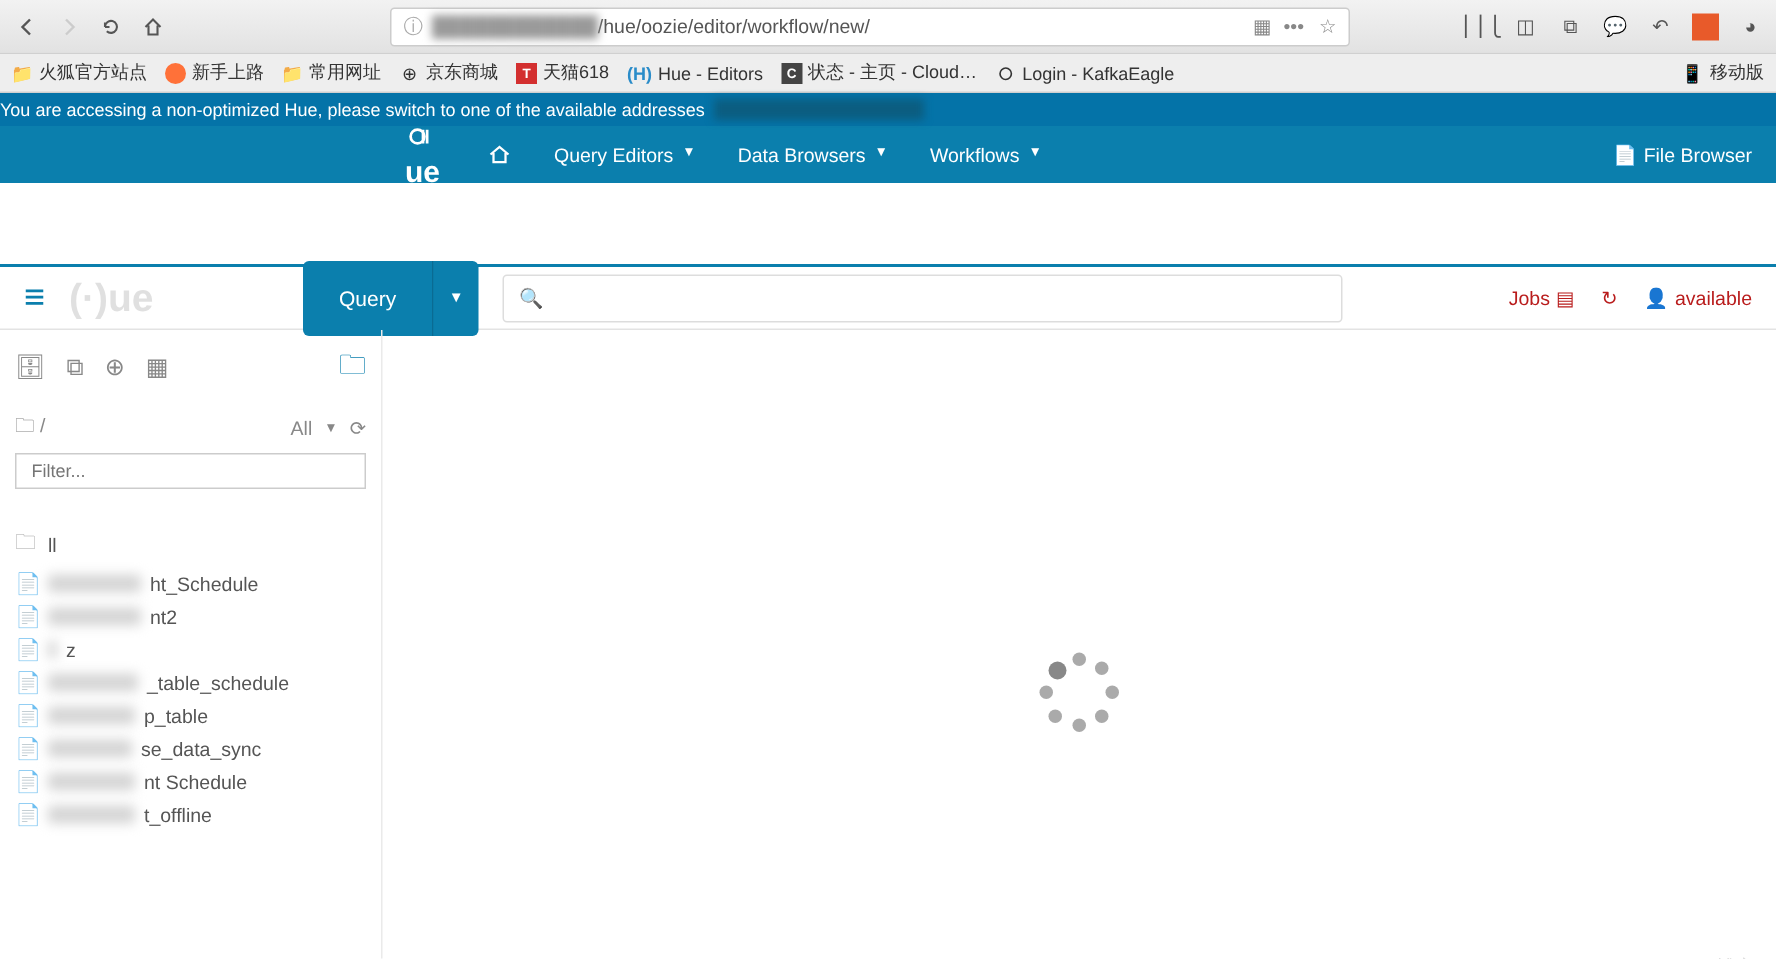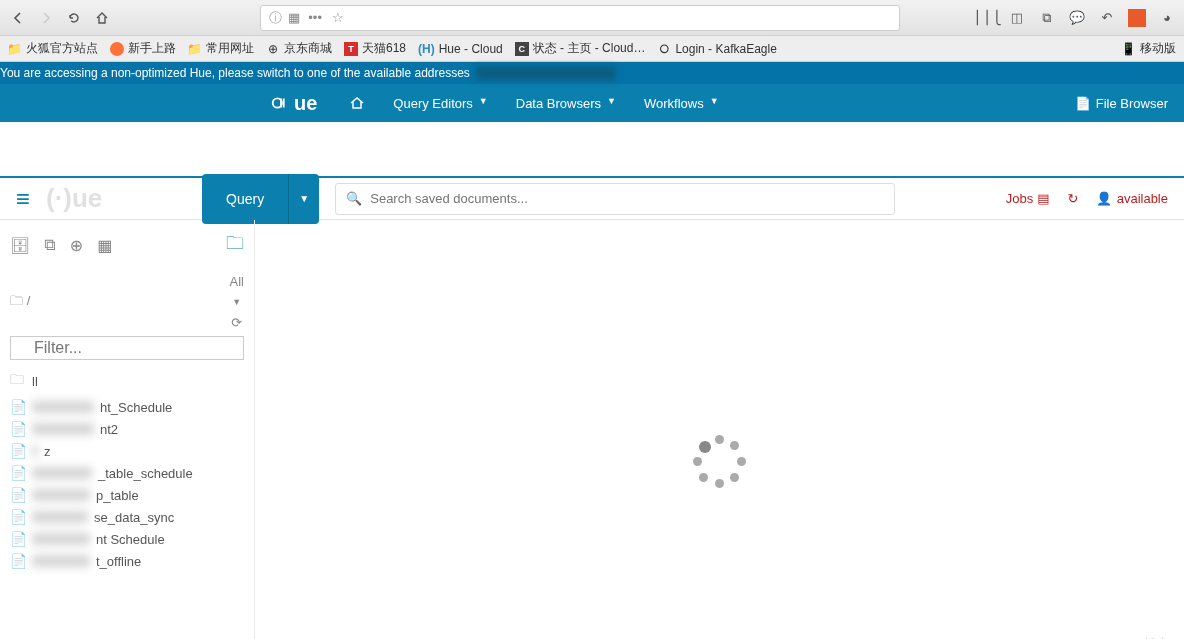--- a/index.html
+++ b/index.html
@@ -27,21 +27,21 @@
     .bm-h { color: #2a8cc9; font-weight: bold; font-size: 12px; }
     .bm-c { background: #444; color: #fff; width: 14px; height: 14px; font-size: 9px; line-height: 14px; text-align: center; font-weight: bold; }
     .bm-right { margin-left: auto; display: flex; align-items: center; gap: 4px; }
     
     
     .notice-bar { height: 22px; background: #0473a8; color: #fff; display: flex; align-items: center; justify-content: flex-start; font-size: 12px; }
     .notice-blur { filter: blur(3px); width: 140px; background: #0b5d80; height: 14px; margin-left: 6px; }
     
     
     .hue-nav { height: 38px; background: #0b7fad; display: flex; align-items: center; padding: 0 16px 0 270px; color: #fff; }
-    .hue-logo { display: flex; align-items: center; gap: 2px; font-weight: bold; margin-right: 18px; }
+    .hue-logo { display: flex; align-items: center; gap: 2px; font-weight: bold; margin-right: 18px; flex-direction: column; }
     .hue-logo svg { fill: #fff; }
     .hue-nav-item { padding: 0 14px; display: flex; align-items: flex-start; gap: 6px; cursor: pointer; font-size: 13px; }
     .hue-nav-item .caret { font-size: 9px; }
     .hue-nav-right { margin-left: auto; display: flex; align-items: center; cursor: pointer; }
     
     
     .main-header { height: 44px; border-top: 2px solid #0b7fad; border-bottom: 1px solid #e3e3e3; margin-top: 54px; display: flex; align-items: center; padding: 0 16px; gap: 16px; }
     .hamburger { color: #0b7fad; font-size: 24px; cursor: pointer; }
     .brand-faded { width: 90px; height: 30px; display: flex; align-items: center; filter: grayscale(1) opacity(0.15); font-size: 26px; font-weight: bold; }
     .query-btn-wrap { display: flex; align-items: stretch; margin-left: 50px; }
@@ -51,22 +51,22 @@
     .search-box input { border: none; flex: 1; outline: none; font-size: 13px; }
     .header-right { margin-left: auto; display: flex; align-items: center; gap: 18px; color: #b91c1c; font-size: 13px; font-weight: 500; }
     .header-right .item { display: flex; align-items: center; gap: 4px; cursor: pointer; }
     
     
     .body-wrap { display: flex; height: 440px; }
     .sidebar { width: 255px; border-right: 1px solid #eaeaea; padding: 10px; }
     .sidebar-tools { display: flex; gap: 14px; align-items: center; color: #888; font-size: 16px; margin-bottom: 14px; }
     .sidebar-tools .right { margin-left: auto; color: #0b7fad; font-size: 18px; }
     .breadcrumb-row { display: flex; align-items: center; justify-content: space-between; color: #888; margin-bottom: 6px; }
-    .breadcrumb-row .all { display: flex; align-items: center; gap: 8px; flex-direction: column; }
-    .filter-input { width: 100%; height: 24px; border: 1px solid #ccc; padding: 0 23px; font-size: 16px; margin-bottom: 6px; }
+    .breadcrumb-row .all { display: flex; align-items: center; gap: 8px; }
+    .filter-input { width: 100%; height: 24px; border: 1px solid #ccc; padding: 0 10px; font-size: 12px; margin-bottom: 22px; }
     .doc-list { list-style: none; }
     .doc-list li { display: flex; align-items: center; gap: 6px; padding: 3px 0; color: #555; font-size: 13px; }
     .doc-icon { color: #aaa; width: 16px; font-size: 14px; }
     .doc-blur { display: inline-block; filter: blur(4px); background: #d5d5d5; height: 12px; border-radius: 2px; }
     
     .content-area { flex: 1; position: relative; }
     .spinner { position: absolute; left: 50%; top: 55%; transform: translate(-50%, -50%); width: 60px; height: 60px; }
     .spinner .dot { position: absolute; width: 9px; height: 9px; background: #aaa; border-radius: 50%; }
     .spinner .dot.big { width: 12px; height: 12px; background: #888; }
     
@@ -92,20 +92,21 @@
         <path d="M4 8a4 4 0 1 1 1.2 2.8M4 8V5M4 8h3" stroke="#555" stroke-width="1.4" fill="none"></path>
       </svg>
     </div>
   <div class="nav-btn">
       <svg width="16" height="16" viewBox="0 0 16 16">
         <path d="M3 8l5-5 5 5M5 7v6h6V7" stroke="#555" stroke-width="1.4" fill="none"></path>
       </svg>
     </div>
   <div class="urlbar">
     <span class="shield">ⓘ</span>
+    <span class="urltext"><span class="blur">████████████</span><span>/hue/oozie/editor/workflow/new/</span></span>
     <span class="right-icons">
       <span style="letter-spacing:-2px;">▦</span>
       <span>•••</span>
       <span>☆</span>
     </span>
   </div>
   <div class="toolbar-right">
     <span class="icn">⎪⎪⎩</span>
     <span class="icn">◫</span>
     <span class="icn">⧉</span>
@@ -132,21 +133,21 @@
   <span class="bookmark">
       <span class="bm-icon">⊕</span>
       <span>京东商城</span>
     </span>
   <span class="bookmark">
       <span class="bm-t">T</span>
       <span>天猫618</span>
     </span>
   <span class="bookmark">
       <span class="bm-h">(H)</span>
-      <span>Hue - Cloud</span>
+      <span>Hue - Editors</span>
     </span>
   <span class="bookmark">
       <span class="bm-c">C</span>
       <span>状态 - 主页 - Cloud…</span>
     </span>
   <span class="bookmark">
       <span class="bm-icon">⭘</span>
       <span>Login - KafkaEagle</span>
     </span>
   <span class="bm-right">📱<span>移动版</span></span>
@@ -190,21 +191,20 @@
 
 <div class="main-header">
   <div class="hamburger">≡</div>
   <div class="brand-faded">(·)ue</div>
   <div class="query-btn-wrap">
     <button class="query-btn">Query</button>
     <button class="query-caret">▼</button>
   </div>
   <div class="search-box">
     <span style="margin-right:8px;">🔍</span>
-    <input type="text" placeholder="Search saved documents..." style="">
   </div>
   <div class="header-right">
     <span class="item">
         <span>Jobs</span> 
         <span>▤</span>
       </span>
     <span class="item">↻</span>
     <span class="item">
         <span>👤</span>
         <span>available</span>

